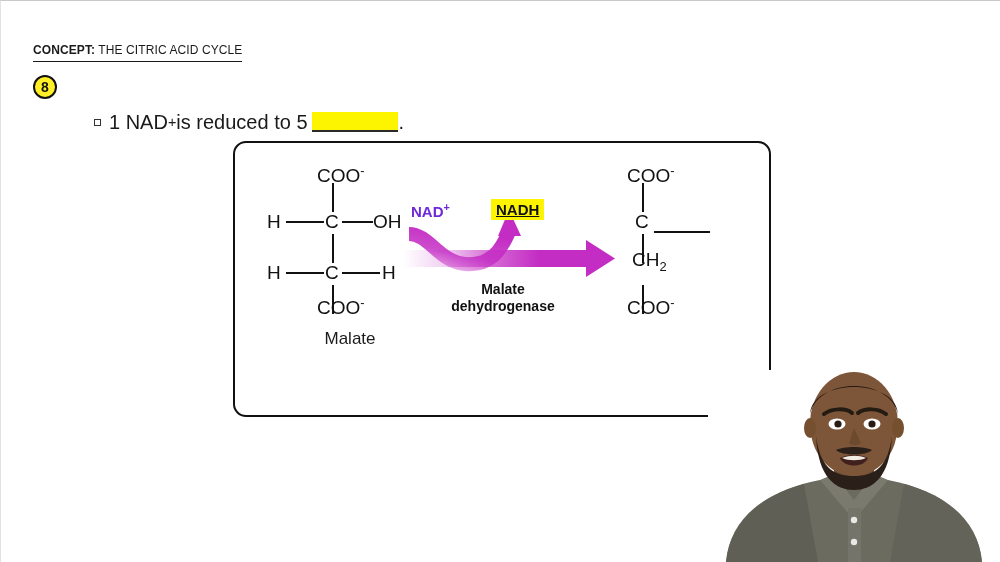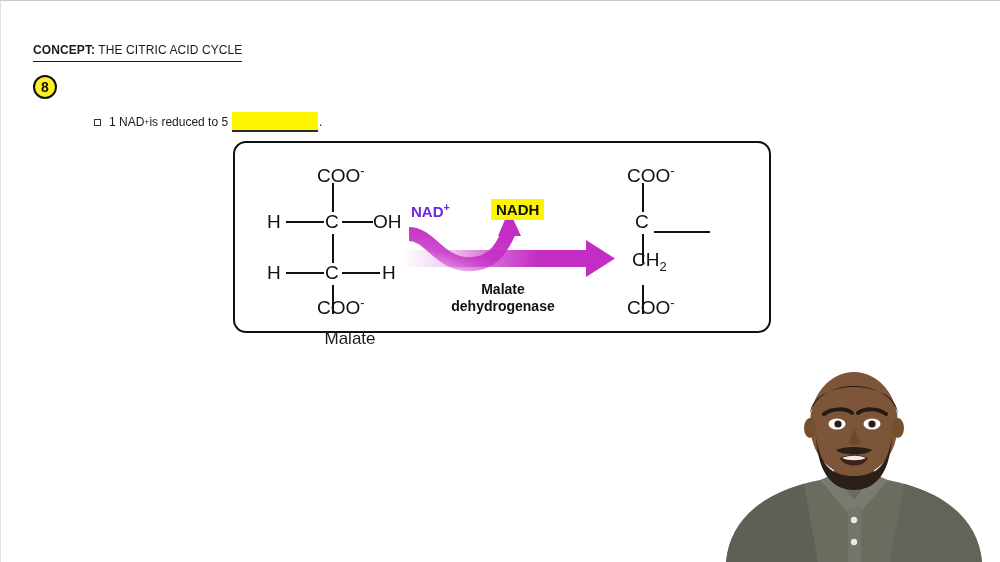--- a/index.html
+++ b/index.html
@@ -70,21 +70,21 @@
   }
   #step-text .lbl { font-weight: bold; }
 
   #bullet-row {
     position: absolute;
     left: 93px;
     top: 111px;
     display: flex;
     align-items: center;
     white-space: nowrap;
-    font-size: 12px;
+    font-size: 20px;
     line-height: 18px;
   }
   #bullet-square {
     width: 7px;
     height: 7px;
     border: 1.3px solid #333333;
     margin-right: 8px;
     flex: 0 0 auto;
   }
   .sup { font-size: 0.72em; vertical-align: super; }
@@ -98,21 +98,21 @@
     margin: 0 1px 0 4px;
     vertical-align: -4px;
   }
 
   
   #diagram-box {
     position: absolute;
     left: 232px;
     top: 140px;
     width: 538px;
-    height: 192px;
+    height: 276px;
     border: 2.6px solid #111111;
     border-radius: 13px;
     background: #ffffff;
   }
 
   
   .molecule {
     position: absolute;
     top: 18px;
     width: 180px;
@@ -176,20 +176,21 @@
   #label-nadh {
     position: absolute;
     left: 88px;
     top: 11px;
     font-size: 15px;
     font-weight: bold;
     color: #111111;
     background: #fdf500;
     padding: 2px 5px;
     white-space: nowrap;
+    text-decoration: underline;
   }
 
   #label-enzyme {
     position: absolute;
     left: 0;
     top: 93px;
     width: 200px;
     text-align: center;
     font-size: 14px;
     font-weight: bold;

